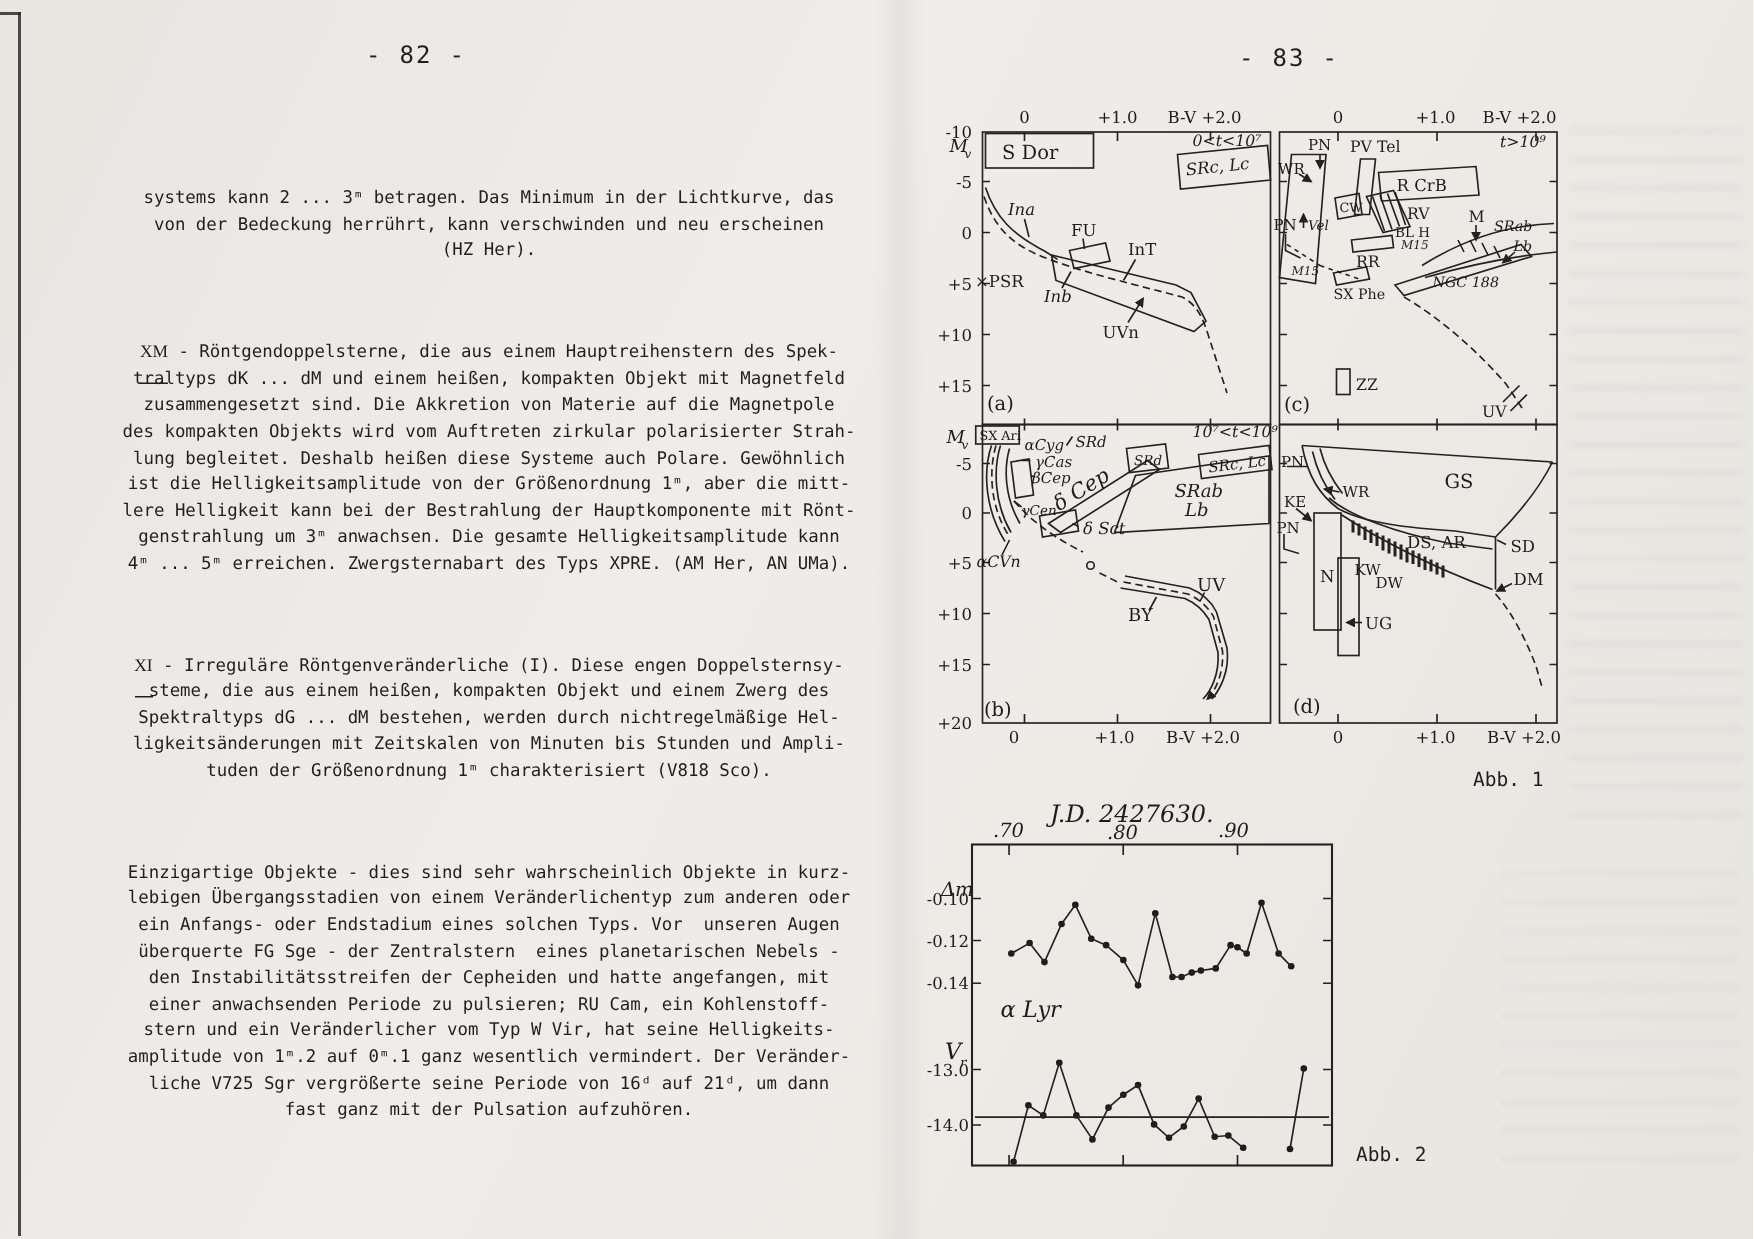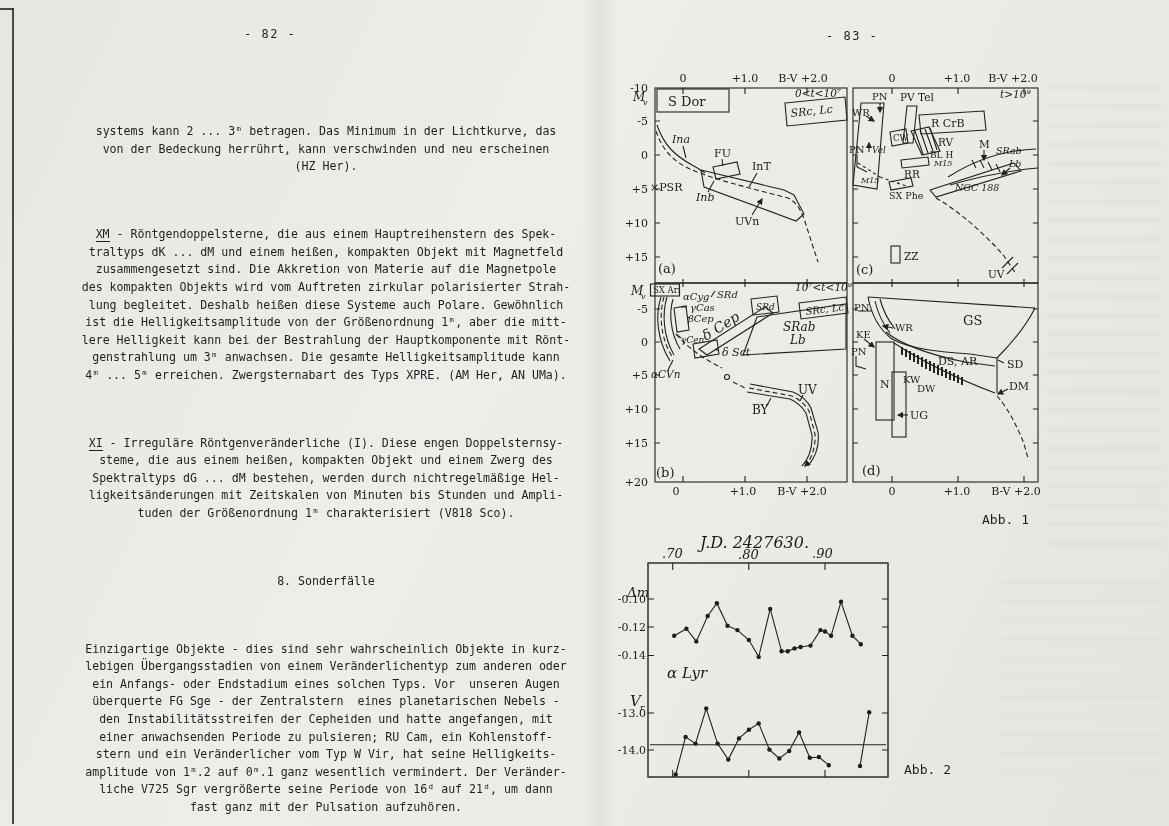--- a/index.html
+++ b/index.html
@@ -6,25 +6,25 @@
   body{width:1169px;height:826px;overflow:hidden;
        font-family:"DejaVu Sans Mono",monospace;color:#1f1f1f;}
   .scan{position:relative;width:1169px;height:826px;
         background:linear-gradient(115deg,#e8e6e1 0%,#efede9 38%,#ecebe6 62%,#e6e4df 100%);}
   .gutter{position:absolute;left:583px;top:0;width:34px;height:826px;
         background:linear-gradient(90deg,transparent,rgba(60,60,60,.06),transparent);}
   .edge-v{position:absolute;left:12px;top:8px;width:2px;height:816px;background:#2b2b2b;opacity:.85;}
   .edge-h{position:absolute;left:0;top:8px;width:14px;height:2px;background:#2b2b2b;opacity:.85;}
   .bleed{position:absolute;opacity:.45;filter:blur(1.6px);
         background:repeating-linear-gradient(180deg,rgba(110,110,110,.10) 0 5px,transparent 5px 19px);}
-  .page-num{position:absolute;font-size:12px;letter-spacing:1.5px;white-space:pre;}
+  .page-num{position:absolute;font-size:16px;letter-spacing:1.5px;white-space:pre;}
   .body-text{position:absolute;left:72px;top:88px;width:508px;
         font-size:11.6px;line-height:17.6px;white-space:pre;}
   .body-text p{margin:0 0 15px 0;text-align:center;}
-  .u{border-bottom:1.2px solid #1f1f1f;padding-bottom:0px;}
+  .u{border-bottom:1.2px solid #1f1f1f;padding-bottom:14px;font-family:Liberation Serif, serif;}
   
   .k{stroke:#222;fill:none;stroke-width:1.1px;}
   .k2{stroke:#222;fill:none;stroke-width:1.4px;}
   .kd{stroke:#222;fill:none;stroke-width:1.1px;stroke-dasharray:5 3;}
   .kd2{stroke:#222;fill:none;stroke-width:1.1px;stroke-dasharray:3 3;}
   .fl{font-family:"DejaVu Serif",serif;fill:#1c1c1c;}
   .fi{font-family:"DejaVu Serif",serif;font-style:italic;fill:#1c1c1c;}
   .fm{font-family:"DejaVu Sans Mono",monospace;fill:#1f1f1f;}
   svg{position:absolute;left:0;top:0;pointer-events:none;}
 </style>
@@ -51,21 +51,20 @@
 lung begleitet. Deshalb heißen diese Systeme auch Polare. Gewöhnlich
 ist die Helligkeitsamplitude von der Größenordnung 1ᵐ, aber die mitt-
 lere Helligkeit kann bei der Bestrahlung der Hauptkomponente mit Rönt-
 genstrahlung um 3ᵐ anwachsen. Die gesamte Helligkeitsamplitude kann
 4ᵐ ... 5ᵐ erreichen. Zwergsternabart des Typs XPRE. (AM Her, AN UMa).</span></p>
       <p><span class="u">XI</span><span> - Irreguläre Röntgenveränderliche (I). Diese engen Doppelsternsy-
 steme, die aus einem heißen, kompakten Objekt und einem Zwerg des
 Spektraltyps dG ... dM bestehen, werden durch nichtregelmäßige Hel-
 ligkeitsänderungen mit Zeitskalen von Minuten bis Stunden und Ampli-
 tuden der Größenordnung 1ᵐ charakterisiert (V818 Sco).</span></p>
-      <p><span>8. Sonderfälle</span></p>
       <p><span>Einzigartige Objekte - dies sind sehr wahrscheinlich Objekte in kurz-
 lebigen Übergangsstadien von einem Veränderlichentyp zum anderen oder
 ein Anfangs- oder Endstadium eines solchen Typs. Vor  unseren Augen
 überquerte FG Sge - der Zentralstern  eines planetarischen Nebels -
 den Instabilitätsstreifen der Cepheiden und hatte angefangen, mit
 einer anwachsenden Periode zu pulsieren; RU Cam, ein Kohlenstoff-
 stern und ein Veränderlicher vom Typ W Vir, hat seine Helligkeits-
 amplitude von 1ᵐ.2 auf 0ᵐ.1 ganz wesentlich vermindert. Der Veränder-
 liche V725 Sgr vergrößerte seine Periode von 16ᵈ auf 21ᵈ, um dann
 fast ganz mit der Pulsation aufzuhören.</span></p>

